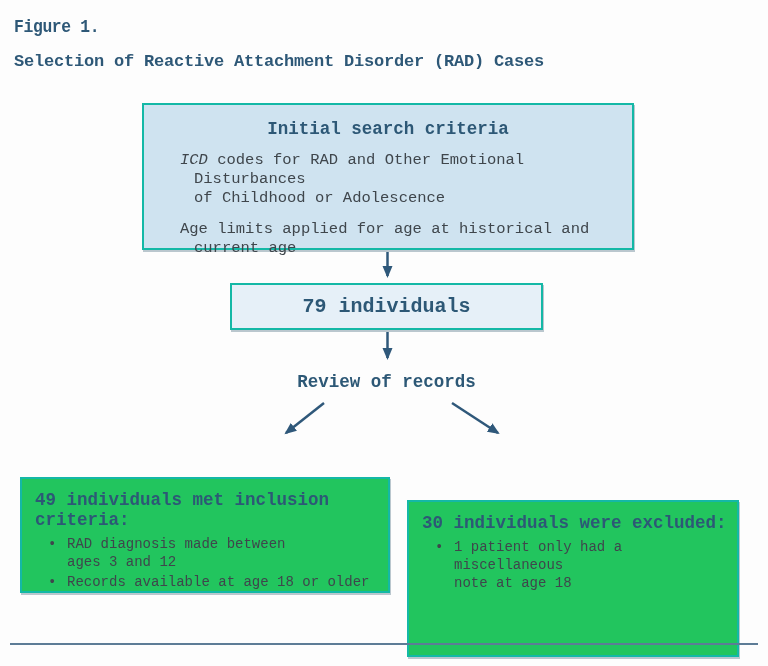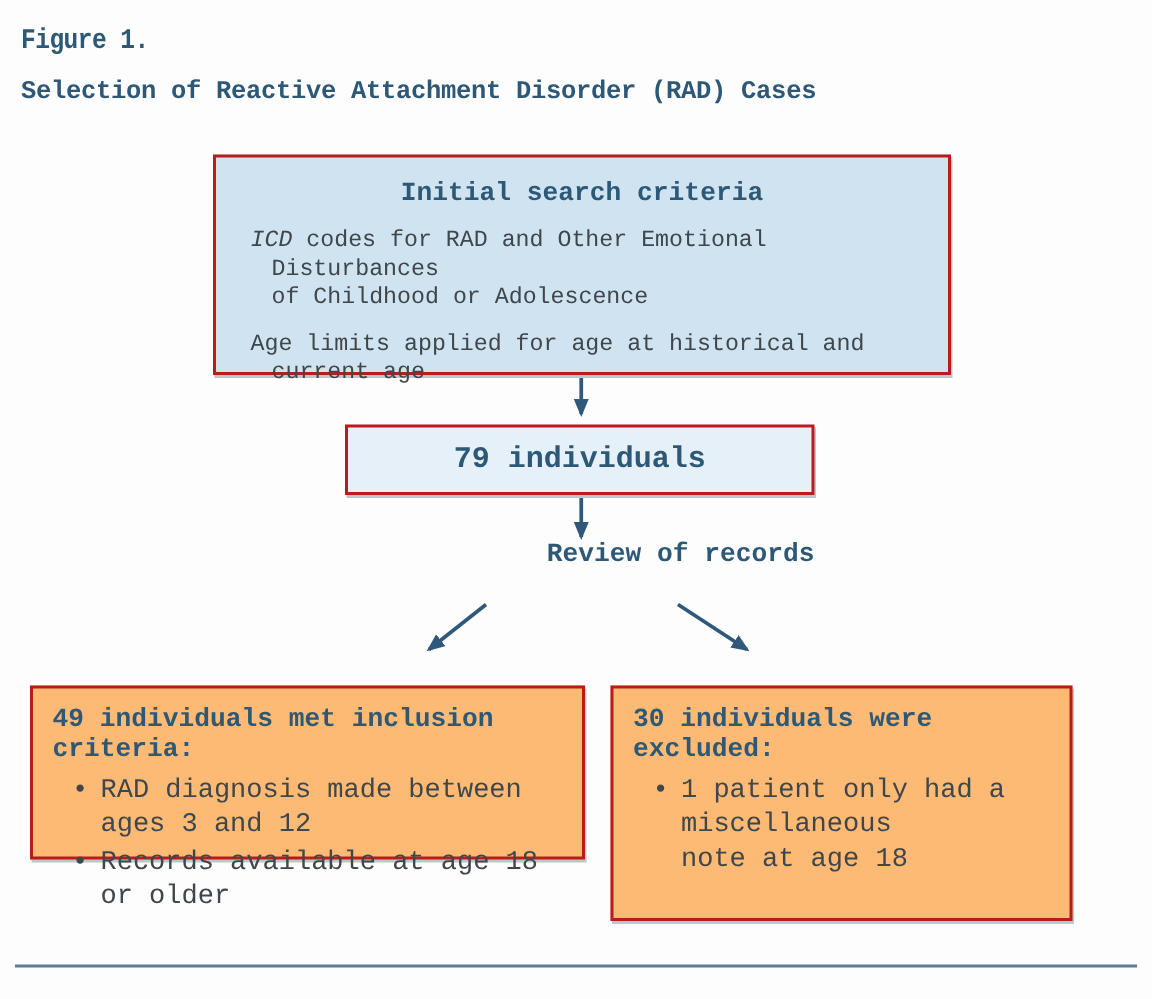--- a/index.html
+++ b/index.html
@@ -25,37 +25,37 @@
   .fig-title {
     position: absolute;
     left: 14px; top: 52px;
     font-size: 17px;
     font-weight: 700;
     color: #2e5877;
     letter-spacing: -0.2px;
   }
   .box {
     position: absolute;
-    border: 2px solid #b91c1c;
+    border: 2px solid #14b8a6;
     box-shadow: 1px 2px 0 rgba(61, 96, 118, 0.35);
   }
   .box-initial {
     left: 142px; top: 103px;
     width: 492px; height: 147px;
     background: #cfe3f0;
   }
   .box-initial .box-header {
     margin-top: 14px;
     text-align: center;
     font-size: 17.5px;
     font-weight: 700;
     color: #2d5876;
   }
   .box-initial p {
-    margin: 12px 22px 0 23px;
+    margin: 12px 22px 0 36px;
     padding-left: 14px;
     text-indent: -14px;
     font-size: 15.5px;
     line-height: 1.22;
     color: #3f464c;
     white-space: pre-line;
   }
   .box-initial p i { font-style: italic; }
   .box-79 {
     left: 230px; top: 283px;
@@ -63,46 +63,47 @@
     background: #e6f0f8;
     display: flex;
     align-items: center;
     justify-content: center;
     font-size: 20px;
     font-weight: 700;
     color: #2d5876;
   }
   .review-label {
     position: absolute;
-    left: 230px; top: 360px;
+    left: 230px; top: 372px;
     width: 313px;
-    text-align: right;
+    text-align: center;
     font-size: 17.5px;
     font-weight: 700;
     color: #2d5876;
   }
   .box-outcome {
-    background: #fdba74;
+    background: #22c55e;
     padding: 11px 8px 0 13px;
+    margin-top: 20px;
   }
   .box-included { left: 20px; top: 457px; width: 370px; height: 116px; }
-  .box-excluded { left: 407px; top: 457px; width: 308px; height: 157px; }
+  .box-excluded { left: 407px; top: 480px; width: 332px; height: 157px; }
   .box-outcome .box-header {
     font-size: 17.5px;
     font-weight: 700;
     color: #2d5876;
   }
   .box-outcome ul {
     list-style: none;
     margin-top: 6px;
   }
   .box-outcome li {
     position: relative;
     padding-left: 32px;
-    font-size: 18px;
+    font-size: 14px;
     line-height: 1.28;
     color: #3f464c;
     white-space: pre-line;
     margin-bottom: 2px;
   }
   .box-outcome li::before {
     content: "\2022";
     position: absolute;
     left: 13px;
     top: 0;

